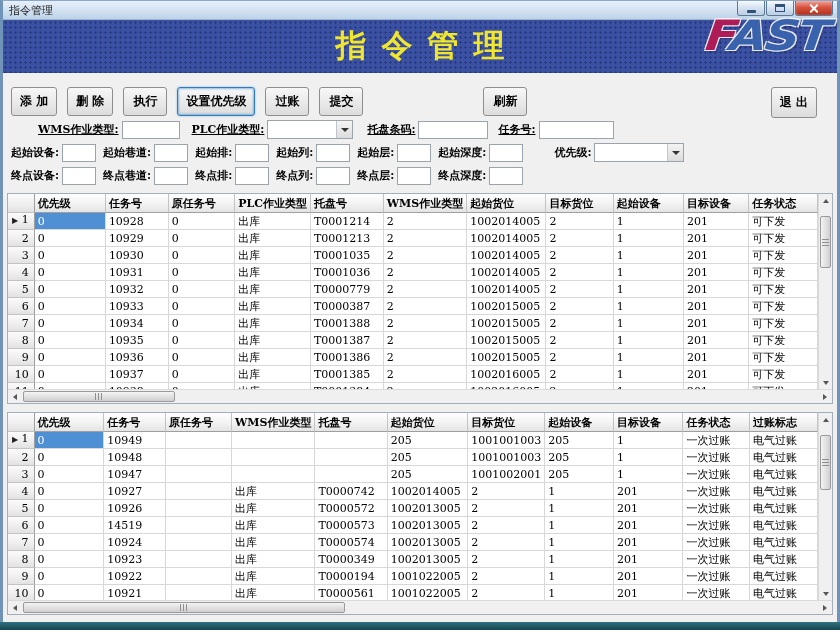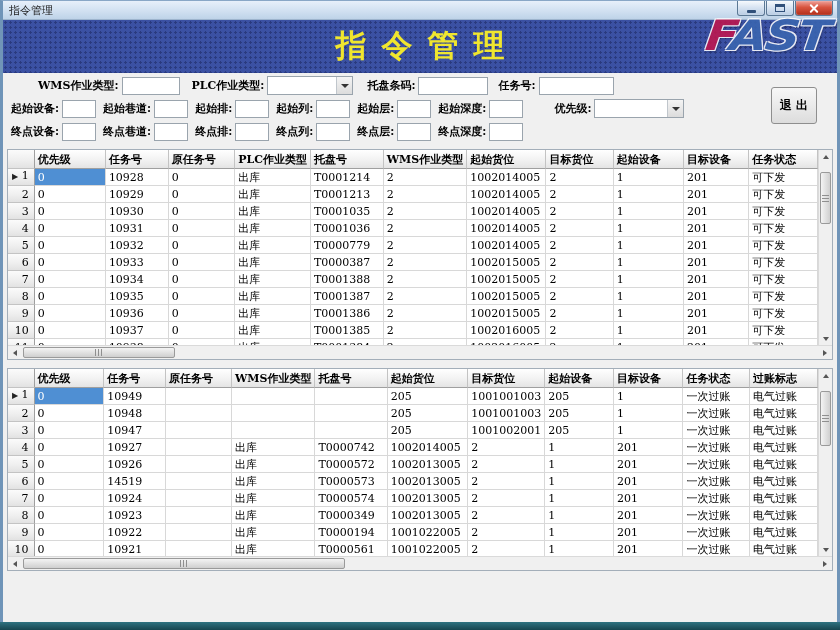--- a/index.html
+++ b/index.html
@@ -33,27 +33,27 @@
   .logo-f{color:var(--logo_red,#c0164e);}
   .logo-rest{color:var(--logo_blue,#3a66b0);}
   
   .toolbar{display:flex;align-items:flex-start;padding:14px 8px 0 8px;height:44px;}
   .btn{height:29px;min-width:44px;padding:0 8px;border:1px solid #8e8e8e;border-radius:3px;
     background:linear-gradient(#f7f7f7,#ebebeb 48%,#dcdcdc);font-size:12px;font-weight:600;
     font-family:"DejaVu Serif","Liberation Serif",serif;color:#000;cursor:pointer;margin-right:10px;}
   .btn.focused{border:1px solid #2f7cc1;box-shadow:0 0 2px 1px rgba(60,140,200,.55) inset,0 0 2px rgba(60,140,200,.6);}
   .btn.wide{min-width:72px;}
   .btn.refresh{margin-left:110px;}
-  .btn.exit{position:absolute;top:86px;right:10px;height:37px;min-width:45px;}
+  .btn.exit{position:absolute;top:86px;right:10px;height:31px;min-width:45px;}
   .btn.clear{position:absolute;top:144px;right:10px;width:55px;height:46px;
     background:linear-gradient(#ffffff,#f2f2f2 40%,#d5d5d5);border-radius:2px;}
   
   .filters{padding-left:0;}
   .frow{display:flex;align-items:center;height:21px;margin-top:2px;}
-  .frow.r1{margin-left:35px;}
+  .frow.r1{margin-left:35px;text-decoration:underline;}
   .frow.r2,.frow.r3{margin-left:8px;}
   .flabel{font-size:11px;font-weight:bold;font-family:"DejaVu Serif","Liberation Serif",serif;
     white-space:nowrap;margin-right:3px;}
   .ftext{height:18px;border:1px solid #9aa4ad;background:#fff;font-size:11px;padding:0 2px;}
   .w58{width:58px;margin-right:12px;} .w70{width:70px;margin-right:10px;} .w75{width:75px;}
   .fsmall{width:34px;height:18px;border:1px solid #9aa4ad;background:#fff;margin-right:7px;font-size:11px;}
   .combo{height:19px;border:1px solid #9aa4ad;background:#fff;display:flex;align-items:center;justify-content:flex-end;}
   .combo .arrowbox{width:16px;height:100%;border-left:1px solid #c0c6cc;
     background:linear-gradient(#f4f4f4,#dcdcdc);display:flex;align-items:center;justify-content:center;}
   .combo.w86{width:86px;margin-right:14px;} .combo.w90{width:90px;}
@@ -115,20 +115,29 @@
     </div>
   </div>
 
   <div class="banner">
     <span class="banner-title">指令管理</span>
     <div class="logo">
       <span class="logo-f">F</span><span class="logo-rest">AST</span>
     </div>
   </div>
 
+  <div class="toolbar">
+    <button class="btn">添 加</button>
+    <button class="btn">删 除</button>
+    <button class="btn">执行</button>
+    <button class="btn wide focused">设置优先级</button>
+    <button class="btn">过账</button>
+    <button class="btn">提交</button>
+    <button class="btn refresh">刷新</button>
+  </div>
   <button class="btn exit">退 出</button>
 
   <div class="filters">
     <div class="frow r1">
       <span class="flabel">WMS作业类型:</span>
       <input class="ftext w58" style="">
       <span class="flabel">PLC作业类型:</span>
       <div class="combo w86">
           <div class="arrowbox">
             <i class="tri-d"></i>

